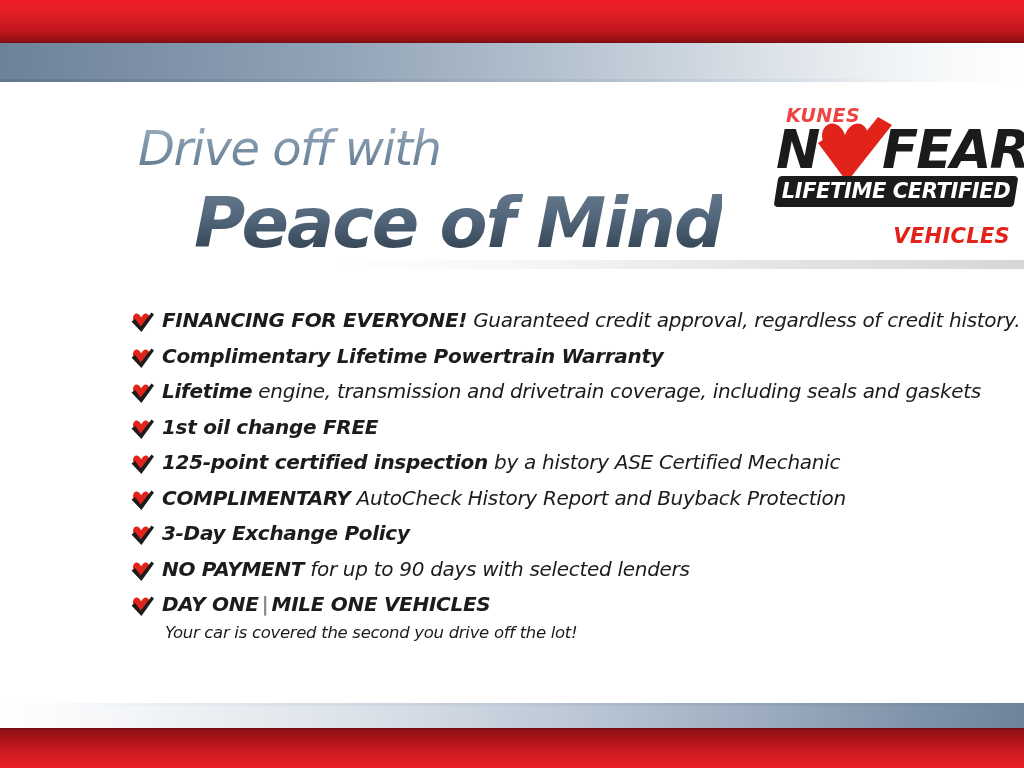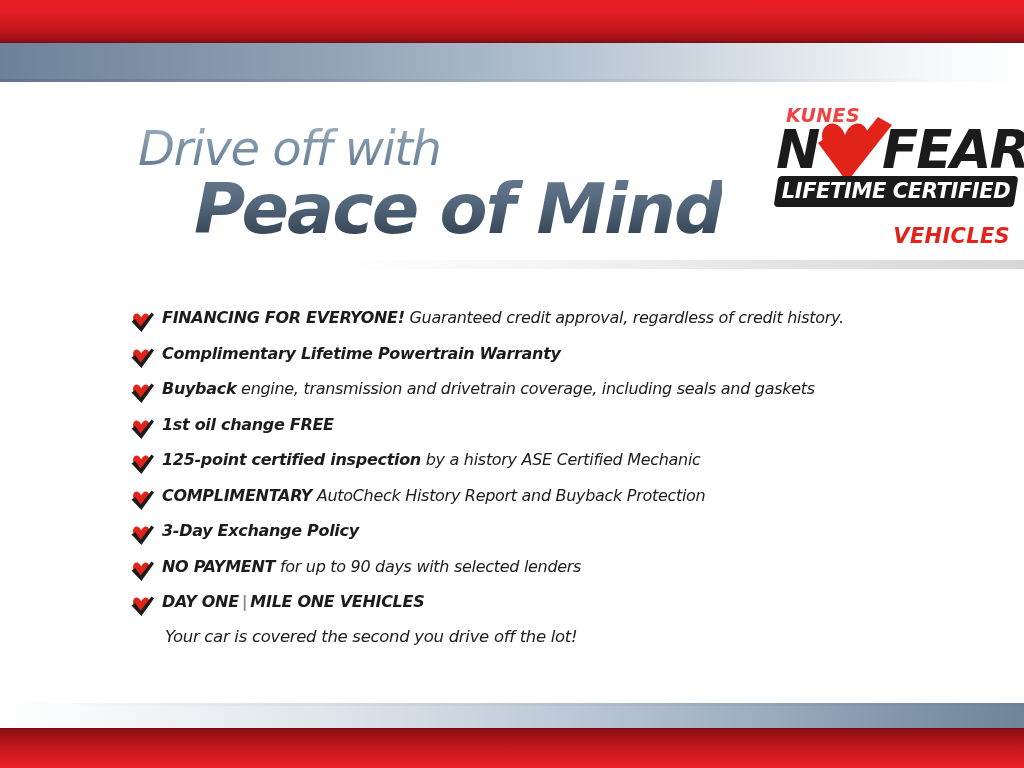--- a/index.html
+++ b/index.html
@@ -97,21 +97,21 @@
     display: block;
     text-shadow: none;
   }
   .headline .line2 {
     font-family: "DejaVu Sans", sans-serif;
     font-style: italic;
     font-weight: 700;
     font-size: 70px;
     letter-spacing: -2px;
     margin-left: 56px;
-    margin-top: 2px;
+    margin-top: 16px;
     background: linear-gradient(to bottom, #67798d 0%, #54687d 40%, #3c4d5e 78%, #32404f 100%);
     -webkit-background-clip: text;
     background-clip: text;
     color: transparent;
     -webkit-text-fill-color: transparent;
     display: block;
   }
 
   
   .logo {
@@ -197,40 +197,40 @@
   .benefit-icon {
     flex: 0 0 auto;
     width: 25px;
     height: 22px;
     margin-right: 7px;
     margin-top: 3px;
   }
   .benefit-text {
     font-family: "DejaVu Sans", sans-serif;
     font-style: italic;
-    font-size: 16px;
+    font-size: 20px;
     color: #1c1c1c;
     line-height: 1.2;
     letter-spacing: -0.3px;
     white-space: nowrap;
   }
   .benefit-text .lead {
     font-weight: 700;
   }
   .benefit-text .rest {
     font-weight: 400;
   }
   .benefit-sub {
     font-family: "DejaVu Sans", sans-serif;
     font-style: italic;
     font-weight: 400;
     font-size: 16.5px;
     color: #1c1c1c;
     letter-spacing: -0.3px;
-    margin-top: 16px;
+    margin-top: 7px;
     margin-left: 3px;
     white-space: nowrap;
   }
   .sep {
     color: #8a8a8a;
     font-weight: 700;
     padding: 0 3px;
   }
 </style>
 </head>
@@ -295,21 +295,21 @@
       <span class="benefit-text"><span class="lead">Complimentary Lifetime Powertrain Warranty</span><span class="rest"></span></span>
     </div>
 
     <div class="benefit-row">
       <span class="benefit-icon">
         <svg viewBox="0 0 25 22" width="25" height="22" xmlns="http://www.w3.org/2000/svg">
           <path d="M3 7 C3 3, 6.5 1.2, 9 3.4 C10.1 4.3, 10.8 5.5, 11.2 6.6 C11.6 5.5, 12.3 4.3, 13.4 3.4 C15.9 1.2, 19.4 3, 19.4 7 C19.4 11, 14.4 15.6, 11.2 18.8 C8 15.6, 3 11, 3 7 Z" fill="#e2231a"></path>
           <path d="M1.5 10.5 L5.2 8 L10.6 15.4 L21.5 1.5 L24 3.6 L11.4 21 Z" fill="#1c1c1c"></path>
         </svg>
       </span>
-      <span class="benefit-text"><span class="lead">Buyback</span><span class="rest"> engine, transmission and drivetrain coverage, including seals and gaskets</span></span>
+      <span class="benefit-text"><span class="lead">Lifetime</span><span class="rest"> engine, transmission and drivetrain coverage, including seals and gaskets</span></span>
     </div>
 
     <div class="benefit-row">
       <span class="benefit-icon">
         <svg viewBox="0 0 25 22" width="25" height="22" xmlns="http://www.w3.org/2000/svg">
           <path d="M3 7 C3 3, 6.5 1.2, 9 3.4 C10.1 4.3, 10.8 5.5, 11.2 6.6 C11.6 5.5, 12.3 4.3, 13.4 3.4 C15.9 1.2, 19.4 3, 19.4 7 C19.4 11, 14.4 15.6, 11.2 18.8 C8 15.6, 3 11, 3 7 Z" fill="#e2231a"></path>
           <path d="M1.5 10.5 L5.2 8 L10.6 15.4 L21.5 1.5 L24 3.6 L11.4 21 Z" fill="#1c1c1c"></path>
         </svg>
       </span>
       <span class="benefit-text"><span class="lead">1st oil change FREE</span><span class="rest"></span></span>

